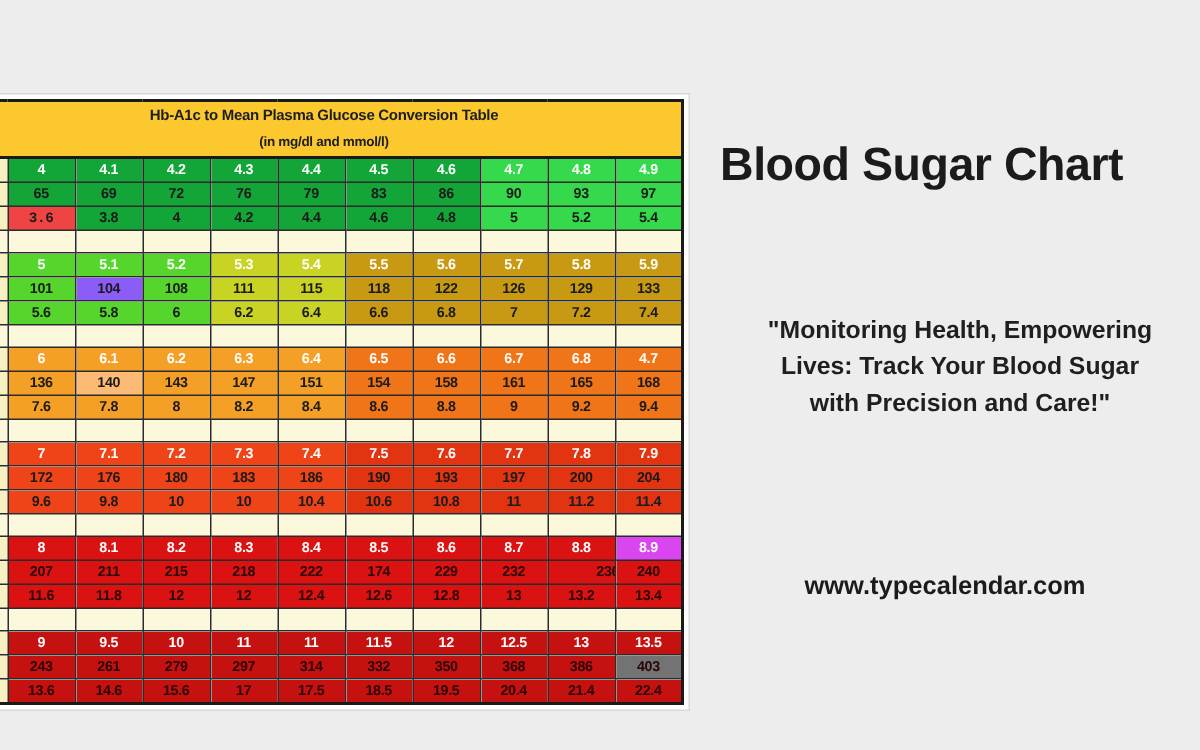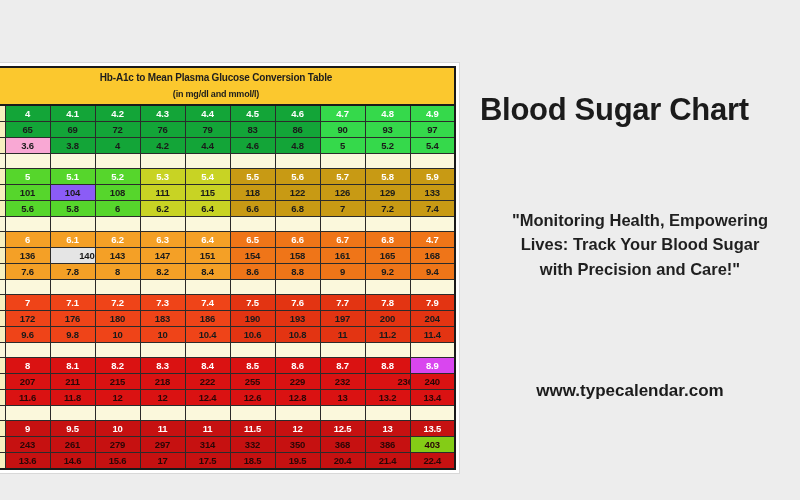--- a/index.html
+++ b/index.html
@@ -157,21 +157,21 @@
           <td style="background: rgb(19, 165, 56); color: rgb(26, 26, 26);">76</td>
           <td style="background: rgb(19, 165, 56); color: rgb(26, 26, 26);">79</td>
           <td style="background: rgb(19, 165, 56); color: rgb(26, 26, 26);">83</td>
           <td style="background: rgb(19, 165, 56); color: rgb(26, 26, 26);">86</td>
           <td style="background: rgb(53, 217, 75); color: rgb(26, 26, 26);">90</td>
           <td style="background: rgb(53, 217, 75); color: rgb(26, 26, 26);">93</td>
           <td style="background: rgb(53, 217, 75); color: rgb(26, 26, 26);">97</td>
         </tr>
         <tr>
           <td class="lbl">ol/l</td>
-          <td style="background: #f9a8d4; color: rgb(26, 26, 26);">3.6</td>
+          <td style="background: #ef4444; color: rgb(26, 26, 26); font-family: Liberation Mono, monospace;">3.6</td>
           <td style="background: rgb(19, 165, 56); color: rgb(26, 26, 26);">3.8</td>
           <td style="background: rgb(19, 165, 56); color: rgb(26, 26, 26);">4</td>
           <td style="background: rgb(19, 165, 56); color: rgb(26, 26, 26);">4.2</td>
           <td style="background: rgb(19, 165, 56); color: rgb(26, 26, 26);">4.4</td>
           <td style="background: rgb(19, 165, 56); color: rgb(26, 26, 26);">4.6</td>
           <td style="background: rgb(19, 165, 56); color: rgb(26, 26, 26);">4.8</td>
           <td style="background: rgb(53, 217, 75); color: rgb(26, 26, 26);">5</td>
           <td style="background: rgb(53, 217, 75); color: rgb(26, 26, 26);">5.2</td>
           <td style="background: rgb(53, 217, 75); color: rgb(26, 26, 26);">5.4</td>
         </tr>
@@ -249,21 +249,21 @@
           <td style="background: rgb(244, 160, 38); color: rgb(255, 255, 255);">6.4</td>
           <td style="background: rgb(239, 117, 24); color: rgb(255, 255, 255);">6.5</td>
           <td style="background: rgb(239, 117, 24); color: rgb(255, 255, 255);">6.6</td>
           <td style="background: rgb(239, 117, 24); color: rgb(255, 255, 255);">6.7</td>
           <td style="background: rgb(239, 117, 24); color: rgb(255, 255, 255);">6.8</td>
           <td style="background: rgb(239, 117, 24); color: rgb(255, 255, 255);">4.7</td>
         </tr>
         <tr>
           <td class="lbl">/dl</td>
           <td style="background: rgb(244, 160, 38); color: rgb(26, 26, 26);">136</td>
-          <td style="background: #e5e5e5; color: rgb(26, 26, 26); text-align: right;">140</td>
+          <td style="background: #fdba74; color: rgb(26, 26, 26);">140</td>
           <td style="background: rgb(244, 160, 38); color: rgb(26, 26, 26);">143</td>
           <td style="background: rgb(244, 160, 38); color: rgb(26, 26, 26);">147</td>
           <td style="background: rgb(244, 160, 38); color: rgb(26, 26, 26);">151</td>
           <td style="background: rgb(239, 117, 24); color: rgb(26, 26, 26);">154</td>
           <td style="background: rgb(239, 117, 24); color: rgb(26, 26, 26);">158</td>
           <td style="background: rgb(239, 117, 24); color: rgb(26, 26, 26);">161</td>
           <td style="background: rgb(239, 117, 24); color: rgb(26, 26, 26);">165</td>
           <td style="background: rgb(239, 117, 24); color: rgb(26, 26, 26);">168</td>
         </tr>
         <tr>
@@ -357,21 +357,21 @@
           <td style="background: rgb(218, 18, 18); color: rgb(255, 255, 255);">8.8</td>
           <td style="background: #d946ef; color: rgb(255, 255, 255);">8.9</td>
         </tr>
         <tr>
           <td class="lbl">/dl</td>
           <td style="background: rgb(218, 18, 18); color: rgb(42, 6, 6);">207</td>
           <td style="background: rgb(218, 18, 18); color: rgb(42, 6, 6);">211</td>
           <td style="background: rgb(218, 18, 18); color: rgb(42, 6, 6);">215</td>
           <td style="background: rgb(218, 18, 18); color: rgb(42, 6, 6);">218</td>
           <td style="background: rgb(218, 18, 18); color: rgb(42, 6, 6);">222</td>
-          <td style="background: rgb(218, 18, 18); color: rgb(42, 6, 6);">255</td>
+          <td style="background: rgb(218, 18, 18); color: rgb(42, 6, 6);">174</td>
           <td style="background: rgb(218, 18, 18); color: rgb(42, 6, 6);">229</td>
           <td style="background: rgb(218, 18, 18); color: rgb(42, 6, 6);">232</td>
           <td style="background: rgb(218, 18, 18); color: rgb(42, 6, 6); padding-left: 32px;">236</td>
           <td style="background: rgb(218, 18, 18); color: rgb(42, 6, 6);">240</td>
         </tr>
         <tr>
           <td class="lbl">ol/l</td>
           <td style="background: rgb(218, 18, 18); color: rgb(42, 6, 6);">11.6</td>
           <td style="background: rgb(218, 18, 18); color: rgb(42, 6, 6);">11.8</td>
           <td style="background: rgb(218, 18, 18); color: rgb(42, 6, 6);">12</td>
@@ -413,21 +413,21 @@
           <td class="lbl">/dl</td>
           <td style="background: rgb(198, 17, 17); color: rgb(42, 6, 6);">243</td>
           <td style="background: rgb(198, 17, 17); color: rgb(42, 6, 6); margin-top: 48px;">261</td>
           <td style="background: rgb(198, 17, 17); color: rgb(42, 6, 6);">279</td>
           <td style="background: rgb(198, 17, 17); color: rgb(42, 6, 6);">297</td>
           <td style="background: rgb(198, 17, 17); color: rgb(42, 6, 6);">314</td>
           <td style="background: rgb(198, 17, 17); color: rgb(42, 6, 6);">332</td>
           <td style="background: rgb(198, 17, 17); color: rgb(42, 6, 6);">350</td>
           <td style="background: rgb(198, 17, 17); color: rgb(42, 6, 6);">368</td>
           <td style="background: rgb(198, 17, 17); color: rgb(42, 6, 6);">386</td>
-          <td style="background: #84cc16; color: rgb(42, 6, 6);">403</td>
+          <td style="background: #737373; color: rgb(42, 6, 6);">403</td>
         </tr>
         <tr>
           <td class="lbl">ol/l</td>
           <td style="background: rgb(198, 17, 17); color: rgb(42, 6, 6);">13.6</td>
           <td style="background: rgb(198, 17, 17); color: rgb(42, 6, 6);">14.6</td>
           <td style="background: rgb(198, 17, 17); color: rgb(42, 6, 6);">15.6</td>
           <td style="background: rgb(198, 17, 17); color: rgb(42, 6, 6);">17</td>
           <td style="background: rgb(198, 17, 17); color: rgb(42, 6, 6);">17.5</td>
           <td style="background: rgb(198, 17, 17); color: rgb(42, 6, 6);">18.5</td>
           <td style="background: rgb(198, 17, 17); color: rgb(42, 6, 6);">19.5</td>

